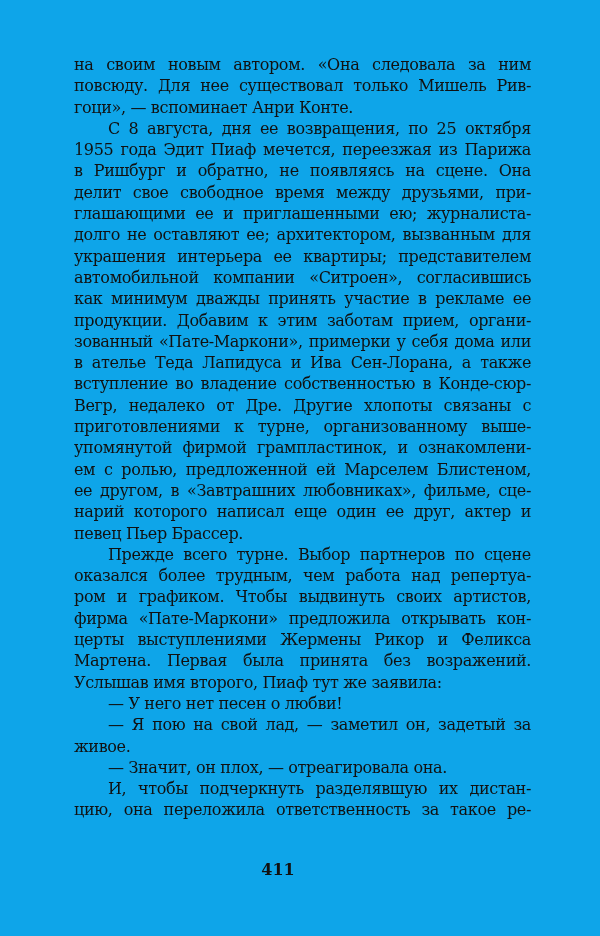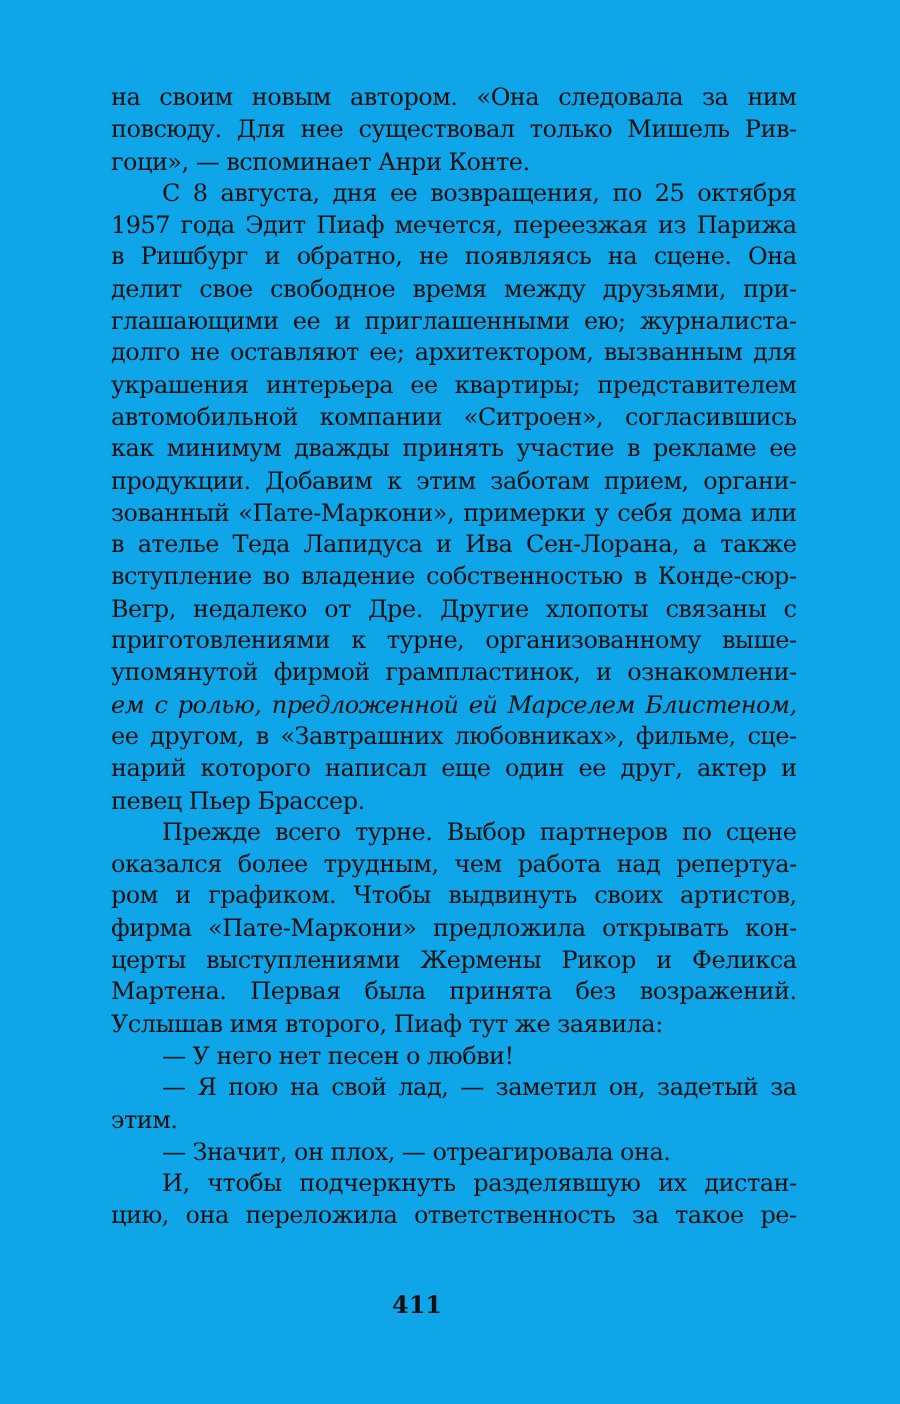--- a/index.html
+++ b/index.html
@@ -60,47 +60,47 @@
   </style>
 </head>
 <body>
 
 <div class="page">
   <div class="text-block" id="text-block">
       <span class="line" style="display: block; width: auto; padding-left: 0px; text-align: justify; text-align-last: justify; white-space: normal;">на своим новым автором. «Она следовала за ним</span>
       <span class="line" style="display: block; width: auto; padding-left: 0px; text-align: justify; text-align-last: justify; white-space: normal;">повсюду. Для нее существовал только Мишель Рив-</span>
       <span class="line last" style="display: block; width: auto; padding-left: 0px; text-align: left; text-align-last: left;">гоци», — вспоминает Анри Конте.</span>
       <span class="line indent" style="display: block; width: auto; padding-left: 34px; text-align: justify; text-align-last: justify; white-space: normal;">С 8 августа, дня ее возвращения, по 25 октября</span>
-      <span class="line" style="display: block; width: auto; padding-left: 0px; text-align: justify; text-align-last: justify; white-space: normal;">1957 года Эдит Пиаф мечется, переезжая из Парижа</span>
+      <span class="line" style="display: block; width: auto; padding-left: 0px; text-align: justify; text-align-last: justify; white-space: normal;">1955 года Эдит Пиаф мечется, переезжая из Парижа</span>
       <span class="line" style="display: block; width: auto; padding-left: 0px; text-align: justify; text-align-last: justify; white-space: normal;">в Ришбург и обратно, не появляясь на сцене. Она</span>
       <span class="line" style="display: block; width: auto; padding-left: 0px; text-align: justify; text-align-last: justify; white-space: normal;">делит свое свободное время между друзьями, при-</span>
       <span class="line" style="display: block; width: auto; padding-left: 0px; text-align: justify; text-align-last: justify; white-space: normal;">глашающими ее и приглашенными ею; журналиста-</span>
       <span class="line" style="display: block; width: auto; padding-left: 0px; text-align: justify; text-align-last: justify; white-space: normal;">долго не оставляют ее; архитектором, вызванным для</span>
       <span class="line" style="display: block; width: auto; padding-left: 0px; text-align: justify; text-align-last: justify; white-space: normal;">украшения интерьера ее квартиры; представителем</span>
       <span class="line" style="display: block; width: auto; padding-left: 0px; text-align: justify; text-align-last: justify; white-space: normal;">автомобильной компании «Ситроен», согласившись</span>
       <span class="line" style="display: block; width: auto; padding-left: 0px; text-align: justify; text-align-last: justify; white-space: normal;">как минимум дважды принять участие в рекламе ее</span>
       <span class="line" style="display: block; width: auto; padding-left: 0px; text-align: justify; text-align-last: justify; white-space: normal;">продукции. Добавим к этим заботам прием, органи-</span>
       <span class="line" style="display: block; width: auto; padding-left: 0px; text-align: justify; text-align-last: justify; white-space: normal;">зованный «Пате-Маркони», примерки у себя дома или</span>
       <span class="line" style="display: block; width: auto; padding-left: 0px; text-align: justify; text-align-last: justify; white-space: normal;">в ателье Теда Лапидуса и Ива Сен-Лорана, а также</span>
       <span class="line" style="display: block; width: auto; padding-left: 0px; text-align: justify; text-align-last: justify; white-space: normal;">вступление во владение собственностью в Конде-сюр-</span>
       <span class="line" style="display: block; width: auto; padding-left: 0px; text-align: justify; text-align-last: justify; white-space: normal;">Вегр, недалеко от Дре. Другие хлопоты связаны с</span>
       <span class="line" style="display: block; width: auto; padding-left: 0px; text-align: justify; text-align-last: justify; white-space: normal;">приготовлениями к турне, организованному выше-</span>
       <span class="line" style="display: block; width: auto; padding-left: 0px; text-align: justify; text-align-last: justify; white-space: normal;">упомянутой фирмой грампластинок, и ознакомлени-</span>
-      <span class="line" style="display: block; width: auto; padding-left: 0px; text-align: justify; text-align-last: justify; white-space: normal; font-style: italic;">ем с ролью, предложенной ей Марселем Блистеном,</span>
+      <span class="line" style="display: block; width: auto; padding-left: 0px; text-align: justify; text-align-last: justify; white-space: normal;">ем с ролью, предложенной ей Марселем Блистеном,</span>
       <span class="line" style="display: block; width: auto; padding-left: 0px; text-align: justify; text-align-last: justify; white-space: normal;">ее другом, в «Завтрашних любовниках», фильме, сце-</span>
       <span class="line" style="display: block; width: auto; padding-left: 0px; text-align: justify; text-align-last: justify; white-space: normal;">нарий которого написал еще один ее друг, актер и</span>
       <span class="line last" style="display: block; width: auto; padding-left: 0px; text-align: left; text-align-last: left;">певец Пьер Брассер.</span>
       <span class="line indent" style="display: block; width: auto; padding-left: 34px; text-align: justify; text-align-last: justify; white-space: normal;">Прежде всего турне. Выбор партнеров по сцене</span>
       <span class="line" style="display: block; width: auto; padding-left: 0px; text-align: justify; text-align-last: justify; white-space: normal;">оказался более трудным, чем работа над репертуа-</span>
       <span class="line" style="display: block; width: auto; padding-left: 0px; text-align: justify; text-align-last: justify; white-space: normal;">ром и графиком. Чтобы выдвинуть своих артистов,</span>
       <span class="line" style="display: block; width: auto; padding-left: 0px; text-align: justify; text-align-last: justify; white-space: normal;">фирма «Пате-Маркони» предложила открывать кон-</span>
       <span class="line" style="display: block; width: auto; padding-left: 0px; text-align: justify; text-align-last: justify; white-space: normal;">церты выступлениями Жермены Рикор и Феликса</span>
       <span class="line" style="display: block; width: auto; padding-left: 0px; text-align: justify; text-align-last: justify; white-space: normal;">Мартена. Первая была принята без возражений.</span>
       <span class="line last" style="display: block; width: auto; padding-left: 0px; text-align: left; text-align-last: left;">Услышав имя второго, Пиаф тут же заявила:</span>
       <span class="line indent last" style="display: block; width: auto; padding-left: 34px; text-align: left; text-align-last: left;">— У него нет песен о любви!</span>
       <span class="line indent" style="display: block; width: auto; padding-left: 34px; text-align: justify; text-align-last: justify; white-space: normal;">— Я пою на свой лад, — заметил он, задетый за</span>
-      <span class="line last" style="display: block; width: auto; padding-left: 0px; text-align: left; text-align-last: left;">этим.</span>
+      <span class="line last" style="display: block; width: auto; padding-left: 0px; text-align: left; text-align-last: left;">живое.</span>
       <span class="line indent last" style="display: block; width: auto; padding-left: 34px; text-align: left; text-align-last: left;">— Значит, он плох, — отреагировала она.</span>
       <span class="line indent" style="display: block; width: auto; padding-left: 34px; text-align: justify; text-align-last: justify; white-space: normal;">И, чтобы подчеркнуть разделявшую их дистан-</span>
       <span class="line" style="display: block; width: auto; padding-left: 0px; text-align: justify; text-align-last: justify; white-space: normal;">цию, она переложила ответственность за такое ре-</span>
     </div>
   <div class="page-number">411</div>
 </div>
 
 </body></html>

